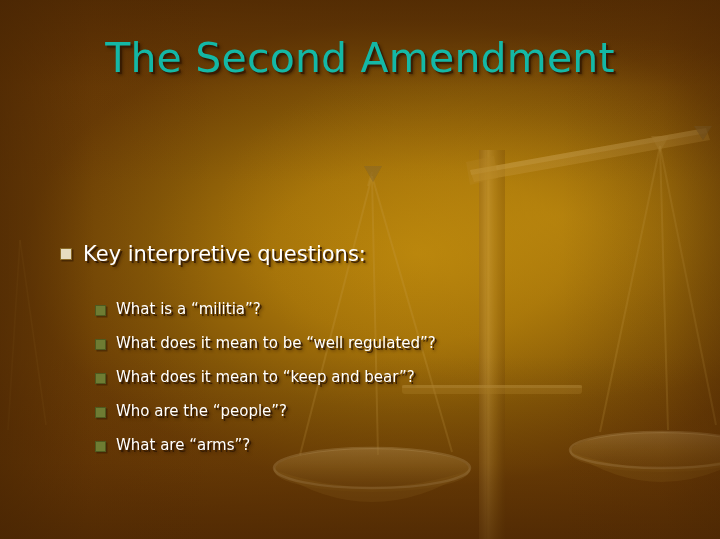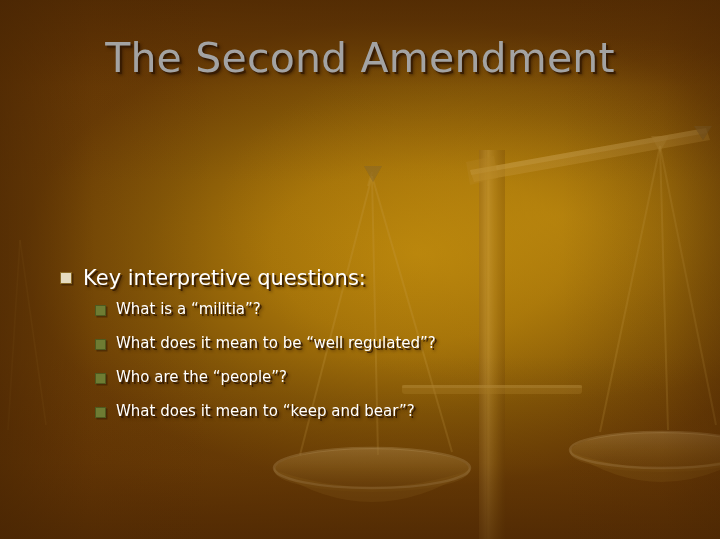--- a/index.html
+++ b/index.html
@@ -85,21 +85,21 @@
   }
 
   .title {
     position: absolute;
     left: 0;
     top: 36px;
     width: 720px;
     text-align: center;
     font-size: 41px;
     line-height: 1.1;
-    color: #a3a3a3;
+    color: #14b8a6;
     letter-spacing: 0.2px;
     text-shadow:
       2px 2px 0 rgba(50,24,2,0.78),
       3px 3px 3px rgba(40,18,2,0.55);
     white-space: nowrap;
   }
 
   .lvl1 {
     position: absolute;
     left: 22px;
@@ -115,21 +115,21 @@
     text-shadow:
       2px 2px 0 rgba(46,22,2,0.80),
       3px 3px 3px rgba(38,16,2,0.50);
     margin-left: 12px;
     max-width: 625px;
   }
 
   .lvl2 {
     position: absolute;
     left: 60px;
-    top: 264px;
+    top: 240px;
     display: flex;
     align-items: flex-start;
   }
   .lvl2 .txt {
     font-size: 21px;
     line-height: 28px;
     color: #ffffff;
     text-shadow:
       2px 2px 0 rgba(46,22,2,0.80),
       3px 3px 3px rgba(38,16,2,0.50);
@@ -292,22 +292,26 @@
       <div class="lvl3">
         <span class="bullet bullet-3"></span>
         <span class="txt">What is a “militia”?</span>
       </div>
       <div class="lvl3">
         <span class="bullet bullet-3"></span>
         <span class="txt">What does it mean to be “well regulated”?</span>
       </div>
       <div class="lvl3">
         <span class="bullet bullet-3"></span>
+        <span class="txt">What does it mean to “keep and bear”?</span>
+      </div>
+      <div class="lvl3">
+        <span class="bullet bullet-3"></span>
         <span class="txt">Who are the “people”?</span>
       </div>
       <div class="lvl3">
         <span class="bullet bullet-3"></span>
-        <span class="txt">What does it mean to “keep and bear”?</span>
+        <span class="txt">What are “arms”?</span>
       </div>
     </div>
 
   </div>
 </div>
 
 </body></html>

